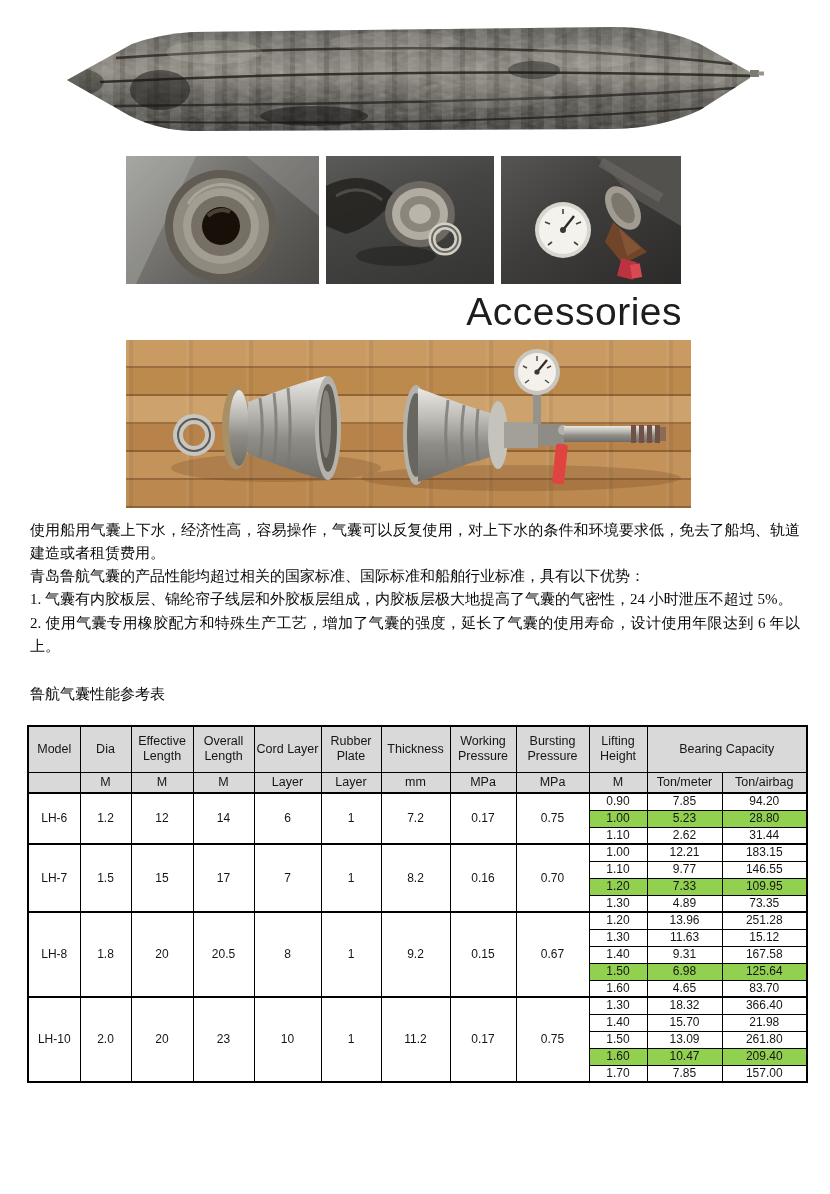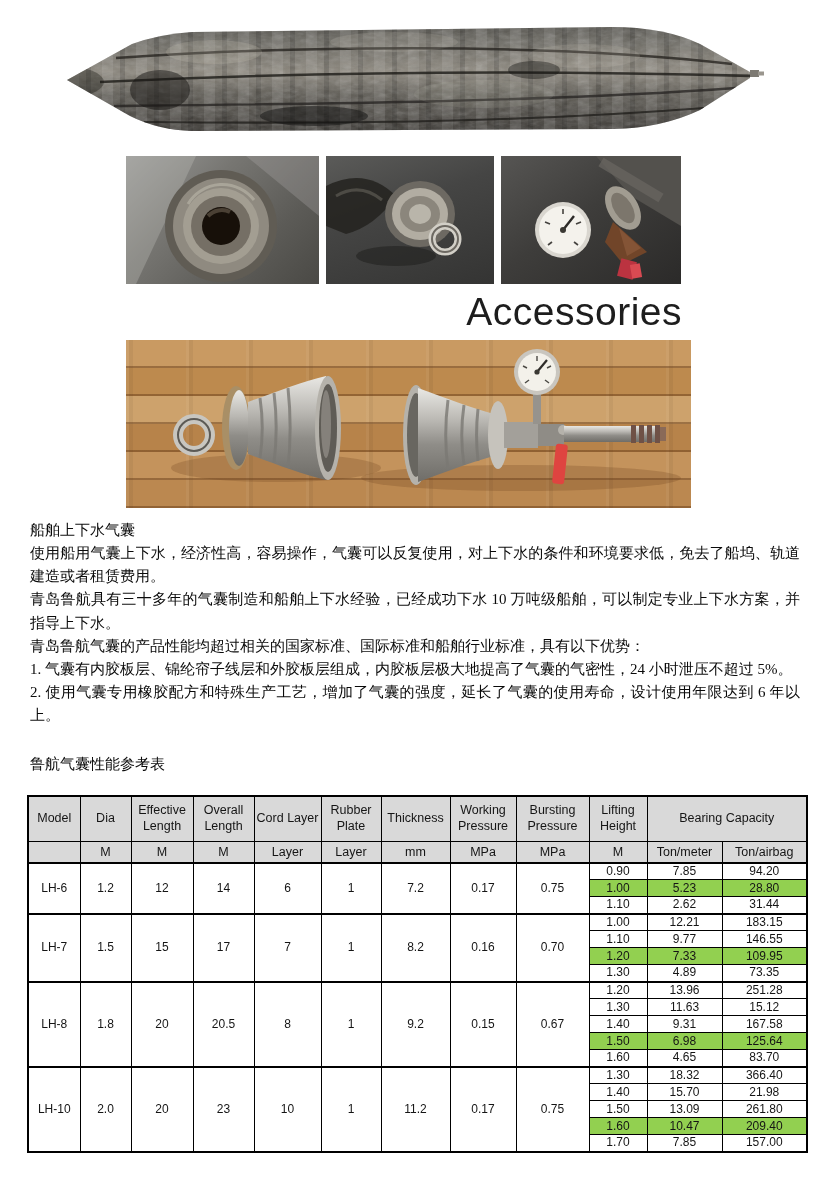--- a/index.html
+++ b/index.html
@@ -234,23 +234,21 @@
         <rect x="513" y="85" width="5" height="18"></rect>
         <rect x="521" y="85" width="5" height="18"></rect>
         <rect x="529" y="85" width="5" height="18"></rect>
       </g>
       <rect x="534" y="87" width="6" height="14" fill="#8a6a58"></rect>
     </g>
   </svg>
 </div>
 
 <div class="body-text">
-  <p>船舶上下水气囊</p>
   <p>使用船用气囊上下水，经济性高，容易操作，气囊可以反复使用，对上下水的条件和环境要求低，免去了船坞、轨道建造或者租赁费用。</p>
-  <p>青岛鲁航具有三十多年的气囊制造和船舶上下水经验，已经成功下水 10 万吨级船舶，可以制定专业上下水方案，并指导上下水。</p>
   <p>青岛鲁航气囊的产品性能均超过相关的国家标准、国际标准和船舶行业标准，具有以下优势：</p>
   <p>1. 气囊有内胶板层、锦纶帘子线层和外胶板层组成，内胶板层极大地提高了气囊的气密性，24 小时泄压不超过 5%。</p>
   <p>2. 使用气囊专用橡胶配方和特殊生产工艺，增加了气囊的强度，延长了气囊的使用寿命，设计使用年限达到 6 年以上。</p>
 </div>
 
 <div class="table-caption">鲁航气囊性能参考表</div>
 
 <table class="perf-table" id="perf-table">
   <colgroup>
     <col style="width:52px">

